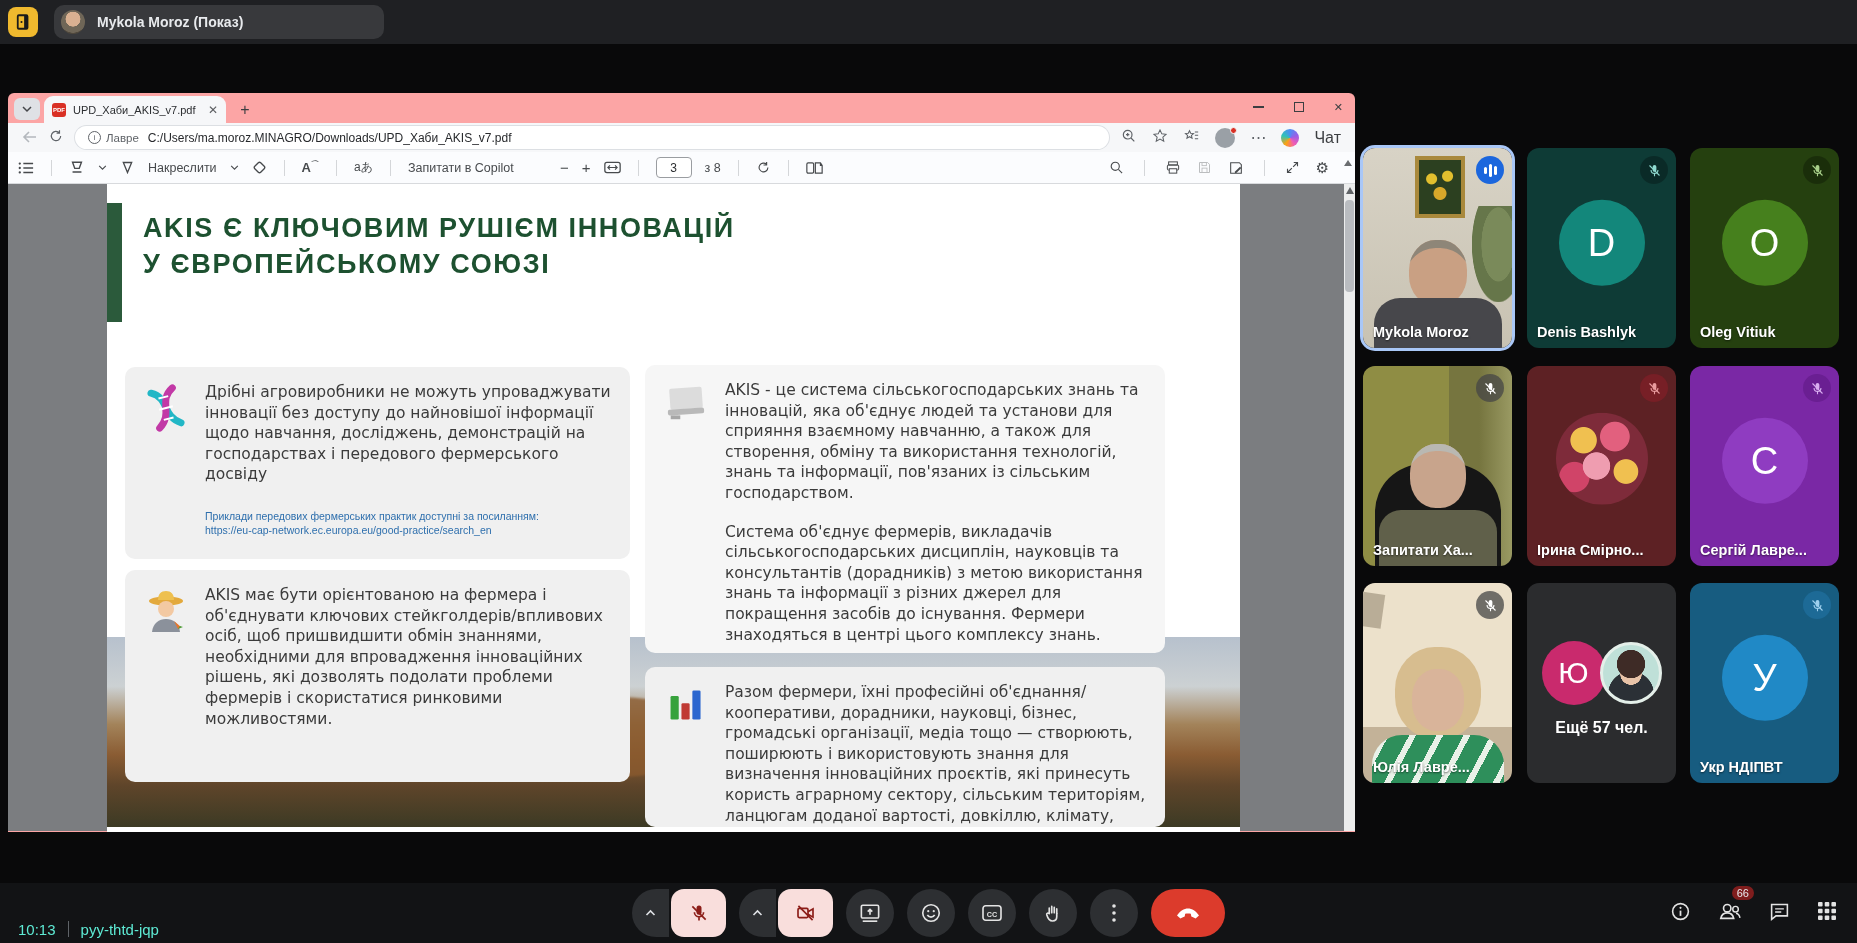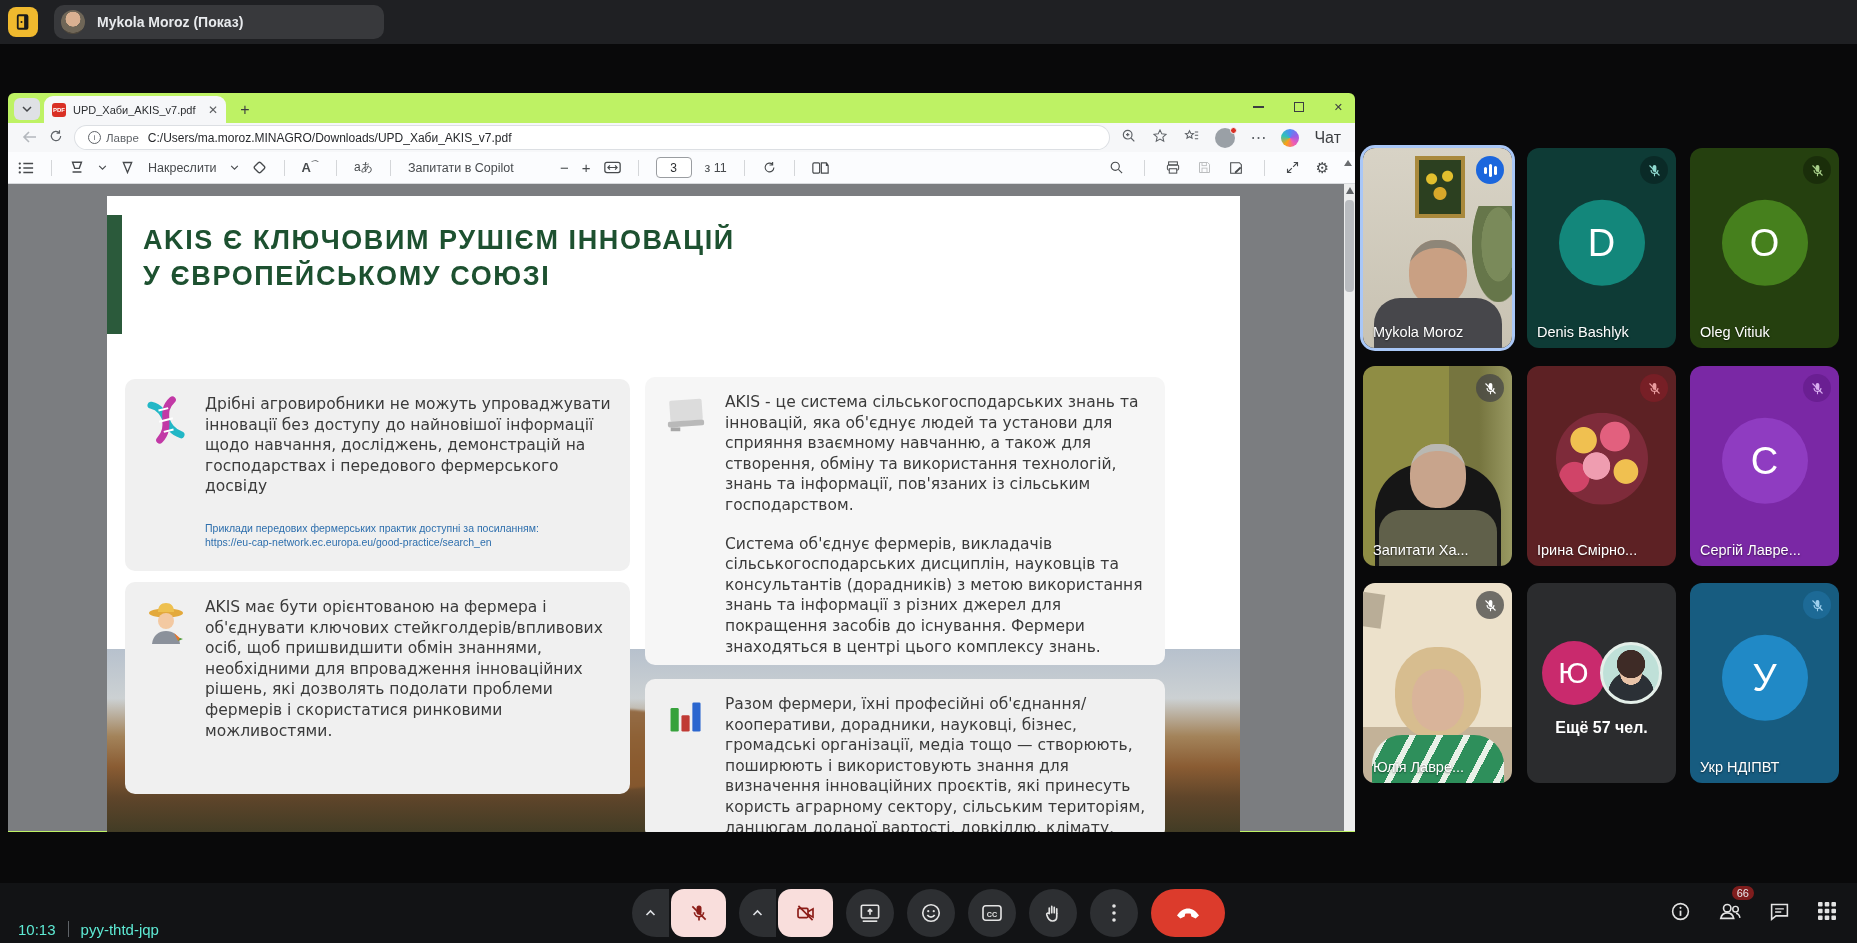--- a/index.html
+++ b/index.html
@@ -10,21 +10,21 @@
   
   #topbar{position:absolute;left:0;top:0;width:1857px;height:44px;background:#1f2023;display:flex;align-items:center;gap:16px;padding-left:8px}
   .appbtn{width:30px;height:30px;border-radius:8px;background:#f0b92e}
   .presenter-pill{height:34px;min-width:330px;background:#38393c;border-radius:10px;display:flex;align-items:center;gap:12px;padding:0 18px 0 7px;color:#e8eaed;font-size:14px;font-weight:bold}
   .pav{width:24px;height:24px;border-radius:50%;background:radial-gradient(circle at 50% 38%,#d9b091 0 38%,#6f6657 40% 70%,#50483c 72%)}
 
   
   #stage{position:absolute;left:0;top:44px;width:1857px;height:839px;background:#09090a}
 
   
-  #bw{position:absolute;left:8px;top:49px;width:1347px;height:739px;background:#bef264;border-radius:6px 6px 0 0;overflow:hidden}
+  #bw{position:absolute;left:8px;top:49px;width:1347px;height:739px;background:#fca5a5;border-radius:6px 6px 0 0;overflow:hidden}
   .tabstrip{height:30px;display:flex;align-items:flex-end;position:relative}
   .tabchev{width:26px;height:22px;margin:0 0 3px 6px;border-radius:6px;background:#dfe1e5;color:#45474a}
   .tab{width:182px;height:27px;margin-left:4px;background:#f6f7f9;border-radius:9px 9px 0 0;display:flex;align-items:center;gap:7px;padding:0 8px;font-size:11px;color:#2c2e31}
   .tab .ttl{flex:1;white-space:nowrap;overflow:hidden}
   .pdfico{width:14px;height:14px;border-radius:3px;background:#d93025;color:#fff;font-size:6px;font-weight:bold;display:flex;align-items:center;justify-content:center;flex:0 0 14px}
   .tclose{color:#5c5e61;font-size:12px}
   .newtab{width:26px;height:26px;color:#3c3e41;font-size:16px;margin-left:6px}
   .winctl{position:absolute;right:12px;top:0;height:28px;display:flex;align-items:center;gap:30px;color:#3c3e41;font-size:11px}
   .wmax{width:10px;height:10px;border:1.2px solid #3c3e41}
   .wmin{width:11px;height:1.4px;background:#3c3e41}
@@ -48,39 +48,39 @@
   .ptbc{position:absolute;left:552px;top:0;height:31px;display:flex;align-items:center;gap:13px}
   .pagebox{width:36px;height:21px;border:1px solid #9a9da1;border-radius:4px;background:#fff;text-align:center;font-size:12px;color:#2c2e31;font-family:"Liberation Sans",sans-serif}
   .ptbr{position:absolute;right:26px;top:0;height:31px;display:flex;align-items:center;gap:16px}
   .sbarrow{position:absolute;right:3px;top:8px;width:0;height:0;border-left:4px solid transparent;border-right:4px solid transparent;border-bottom:6px solid #6a6d70}
 
   .viewer{position:relative;width:1347px;height:647px;background:#7b7d80}
   .vscroll{position:absolute;right:0;top:0;width:11px;height:100%;background:#eceded}
   .vthumb{position:absolute;right:1px;top:16px;width:9px;height:92px;border-radius:4px;background:#b9bcc0}
   .varrow{position:absolute;right:1px;top:3px;width:0;height:0;border-left:4.5px solid transparent;border-right:4.5px solid transparent;border-bottom:7px solid #606366}
 
-  .page{position:absolute;left:99px;top:12px;width:1133px;height:655px;background:#fff;overflow:hidden}
+  .page{position:absolute;left:99px;top:0;width:1133px;height:655px;background:#fff;overflow:hidden}
   .gbar{position:absolute;left:0;top:19px;width:15px;height:119px;background:#2b5a3b;z-index:2}
   .stitle{position:absolute;left:36px;top:27px;font-size:27px;font-weight:bold;line-height:1.32;color:#1d5130;letter-spacing:1.6px;z-index:2}
   .photo{position:absolute;left:0;top:453px;width:1133px;height:190px;z-index:1;
     background:linear-gradient(180deg,#b7c1cd 0%,#ccd1d3 26%,#a3835a 46%,#8a5c33 62%,#5f452a 78%,#3c3a24 100%)}
   .pblob{position:absolute;border-radius:50%;filter:blur(1px)}
   .card{position:absolute;background:#f0f0f0;border-radius:10px;display:flex;gap:14px;padding:15px 16px;z-index:2;overflow:hidden}
   .card .cic{flex:0 0 50px;display:flex;justify-content:center;align-items:flex-start;padding-top:3px}
   .card .tx{font-family:"DejaVu Sans",sans-serif;font-size:15.5px;line-height:1.33;color:#3b3b3b}
   .note{font-size:10.5px;line-height:1.35;color:#2e6fad;margin-top:24px}
   .c1{left:18px;top:183px;width:505px;height:192px}
   .c2{left:18px;top:386px;width:505px;height:212px}
   .c3{left:538px;top:181px;width:520px;height:288px;background:#f6f6f6}
   .c4{left:538px;top:483px;width:520px;height:160px}
   .p2{margin-top:18px}
 
   
   .tile{position:absolute;width:149px;height:200px;border-radius:12px;overflow:hidden}
-  .tname{position:absolute;left:10px;bottom:8px;color:#fff;font-size:14.5px;font-weight:normal;text-shadow:0 1px 2px rgba(0,0,0,.55);white-space:nowrap;z-index:3}
+  .tname{position:absolute;left:10px;bottom:8px;color:#fff;font-size:14.5px;font-weight:bold;text-shadow:0 1px 2px rgba(0,0,0,.55);white-space:nowrap;z-index:3}
   .micoff{position:absolute;top:8px;right:8px;width:28px;height:28px;border-radius:50%;background:rgba(0,0,0,.28);z-index:3}
   .audioind{position:absolute;top:8px;right:8px;width:28px;height:28px;border-radius:50%;background:#1b66dd;display:flex;align-items:center;justify-content:center;gap:2px;z-index:3}
   .audioind i{display:block;width:3px;border-radius:2px;background:#fff}
   .initc{position:absolute;left:50%;top:50%;transform:translate(-50%,-56%);width:86px;height:86px;border-radius:50%;color:#fff;font-size:38px}
   .speaking{box-shadow:0 0 0 3px #a9c7f7}
   
   .scene{position:absolute;inset:0}
   .sc-myk{background:linear-gradient(180deg,#d8d3c6,#c8c2b2)}
   .painting{position:absolute;left:52px;top:8px;width:50px;height:62px;background:#2c4020;border:4px solid #a9893c;
     background-image:radial-gradient(circle at 30% 35%,#e2bf2e 0 5px,transparent 6px),radial-gradient(circle at 68% 30%,#e2bf2e 0 5px,transparent 6px),radial-gradient(circle at 50% 62%,#d8a82a 0 6px,transparent 7px)}
@@ -256,21 +256,21 @@
         <span style="font-size:15px">−</span>
         <span style="font-size:15px">+</span>
         <span>
           <svg width="17" height="13" viewBox="0 0 20 14">
               <rect x="1" y="1" width="18" height="12" rx="2.5" fill="none" stroke="#474a4d" stroke-width="1.5"></rect>
               <path d="M5 7h10M7 4.5L4.5 7 7 9.5M13 4.5L15.5 7 13 9.5" fill="none" stroke="#474a4d" stroke-width="1.3"></path>
             </svg>
         </span>
         <span class="vsep"></span>
         <input class="pagebox" value="3" style="">
-        <span>з 11</span>
+        <span>з 8</span>
         <span class="vsep"></span>
         <span>
           <svg width="15" height="15" viewBox="0 0 24 24">
               <path d="M19 12a7 7 0 1 1-2-4.9M17 3v5h-5" fill="none" stroke="#474a4d" stroke-width="1.8"></path>
             </svg>
         </span>
         <span class="vsep"></span>
         <span>
           <svg width="17" height="14" viewBox="0 0 20 16">
               <rect x="1" y="2" width="8" height="12" rx="1.5" fill="none" stroke="#474a4d" stroke-width="1.4"></rect>

